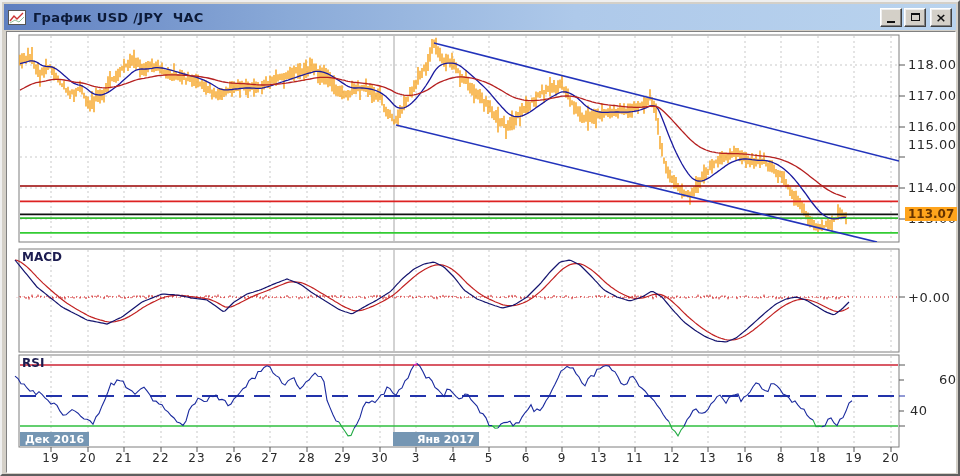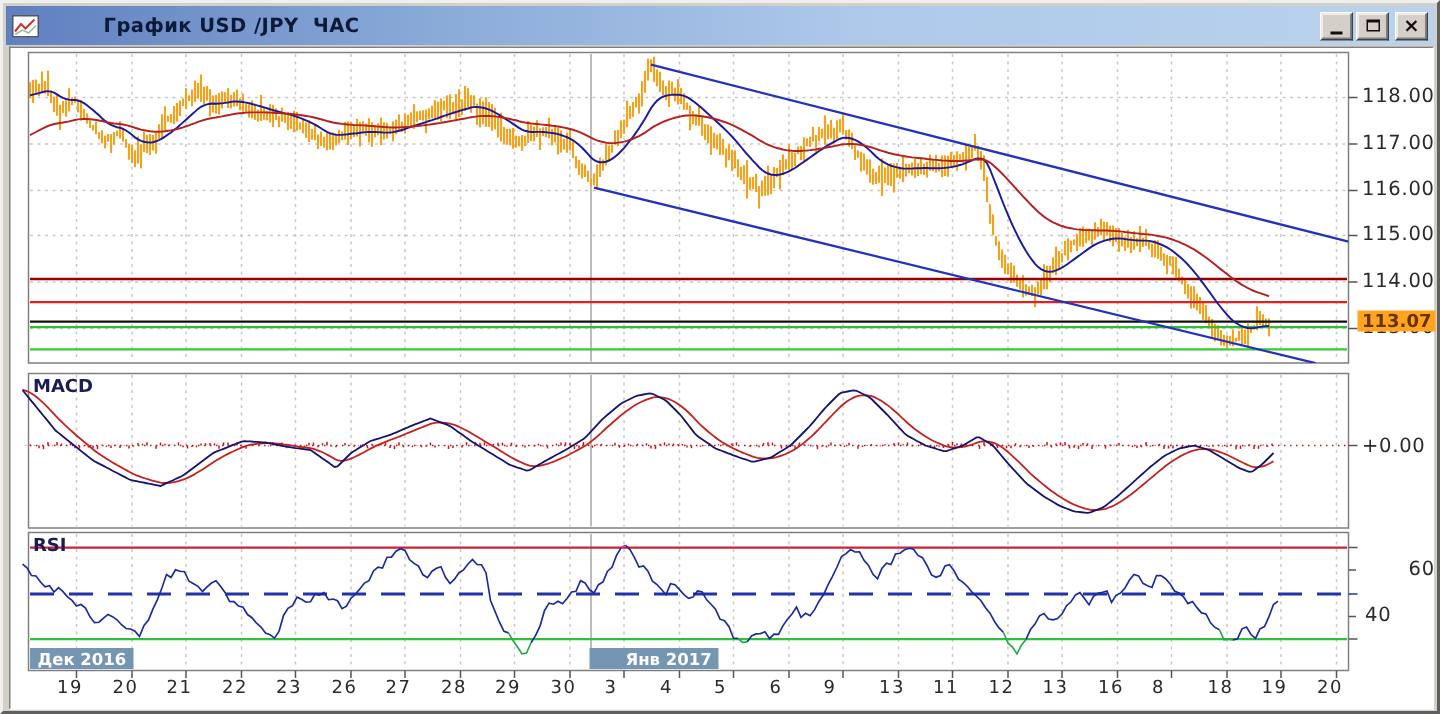--- a/index.html
+++ b/index.html
@@ -1,37 +1,37 @@
 <!DOCTYPE html>
 <html><head>
 <meta charset="utf-8">
 <style>
   html,body{margin:0;padding:0;background:#808080;}
   .window{position:relative;width:960px;height:476px;background:#d4d0c8;
     border:2px solid;border-color:#efefef #5f5f5f #5f5f5f #efefef;box-sizing:border-box;
     font-family:"DejaVu Sans","Liberation Sans",sans-serif;overflow:hidden;}
   .titlebar{position:absolute;left:2px;top:2px;right:2px;height:26px;z-index:6;
     background:linear-gradient(90deg,#5f7fc0 0%,#8aaad8 30%,#aec9ea 60%,#b9d3ee 100%);
-    display:flex;align-items:center;padding:0 4px;box-sizing:border-box;gap:36px;}
+    display:flex;align-items:center;padding:0 4px;box-sizing:border-box;}
   .title-icon{width:18px;height:15px;flex:0 0 auto;}
   .title-text{font-size:13px;font-weight:bold;color:#0c1a38;margin-left:7px;letter-spacing:.3px;white-space:pre;}
   .win-buttons{margin-left:auto;display:flex;gap:2px;align-items:center;}
   .win-btn{width:20px;height:17px;background:#d4d0c8;cursor:pointer;
     border:1px solid;border-color:#ffffff #404040 #404040 #ffffff;
     box-shadow:inset -1px -1px 0 #808080,inset 1px 1px 0 #eeeeee;
     display:flex;align-items:center;justify-content:center;font-size:13px;font-weight:bold;color:#101010;line-height:1;}
   .win-btn.close{margin-left:2px;}
   .g-min{width:8px;height:2px;background:#101010;margin-top:9px;}
   .g-max{width:9px;height:8px;border:1px solid #101010;border-top-width:2px;box-sizing:border-box;}
   .client{position:absolute;left:4px;top:29px;width:948px;height:440px;background:#ffffff;z-index:0;
     border:1px solid;border-color:#808080 #ffffff #ffffff #808080;}
   #chart-svg{position:absolute;left:0;top:0;z-index:2;}
   #labels{position:absolute;left:0;top:0;width:960px;height:476px;z-index:3;pointer-events:none;}
   .axis-label{position:absolute;font-size:13px;color:#2a2a2a;letter-spacing:.5px;white-space:nowrap;}
-  .x-label{position:absolute;font-size:12px;color:#2a2a2a;letter-spacing:1px;width:26px;white-space:nowrap;}
+  .x-label{position:absolute;font-size:12px;color:#2a2a2a;letter-spacing:1px;width:26px;text-align:center;white-space:nowrap;}
   .badge{position:absolute;height:14px;line-height:15px;padding:0 5px;background:#7596b3;color:#ffffff;
     font-size:11px;font-weight:bold;white-space:nowrap;}
   .legend{position:absolute;left:20px;top:36px;z-index:3;font-size:12px;font-weight:bold;white-space:pre;}
   .legend span{margin-right:8px;}
   .panel-label{position:absolute;font-size:12px;font-weight:bold;color:#1c1c50;z-index:3;}
   .price-tag{position:absolute;left:903px;top:205px;min-width:38px;height:14px;line-height:14px;
     font-size:12px;font-weight:bold;z-index:4;padding:0 3px;white-space:nowrap;}
 </style>
 </head>
 <body>
@@ -904,21 +904,21 @@
     </svg>
 
   <div id="labels">
     <div class="panel-label" style="left:20px;top:248px;">MACD</div>
     <div class="panel-label" style="left:20px;top:354px;">RSI</div>
     <div class="axis-label" style="left:906px;top:288px;">+0.00</div>
     <div class="price-tag" style="background: rgb(255, 164, 28); color: rgb(102, 51, 0);">113.07</div>
   <div class="axis-label" style="left: 906px; top: 55px;">118.00</div>
       <div class="axis-label" style="left: 906px; top: 86px;">117.00</div>
       <div class="axis-label" style="left: 906px; top: 117px;">116.00</div>
-      <div class="axis-label" style="left: 906px; top: 147px;">115.00</div>
+      <div class="axis-label" style="left: 906px; top: 135px;">115.00</div>
       <div class="axis-label" style="left: 906px; top: 178px;">114.00</div>
       <div class="axis-label" style="left: 906px; top: 209px;">113.00</div>
       <div class="axis-label" style="left: 937px; top: 370px;">60</div>
       <div class="axis-label" style="left: 908px; top: 401px;">40</div>
       <div class="x-label" style="left: 36px; top: 449px;">19</div>
       <div class="x-label" style="left: 73px; top: 449px;">20</div>
       <div class="x-label" style="left: 109px; top: 449px;">21</div>
       <div class="x-label" style="left: 146px; top: 449px;">22</div>
       <div class="x-label" style="left: 182px; top: 449px;">23</div>
       <div class="x-label" style="left: 219px; top: 449px;">26</div>

